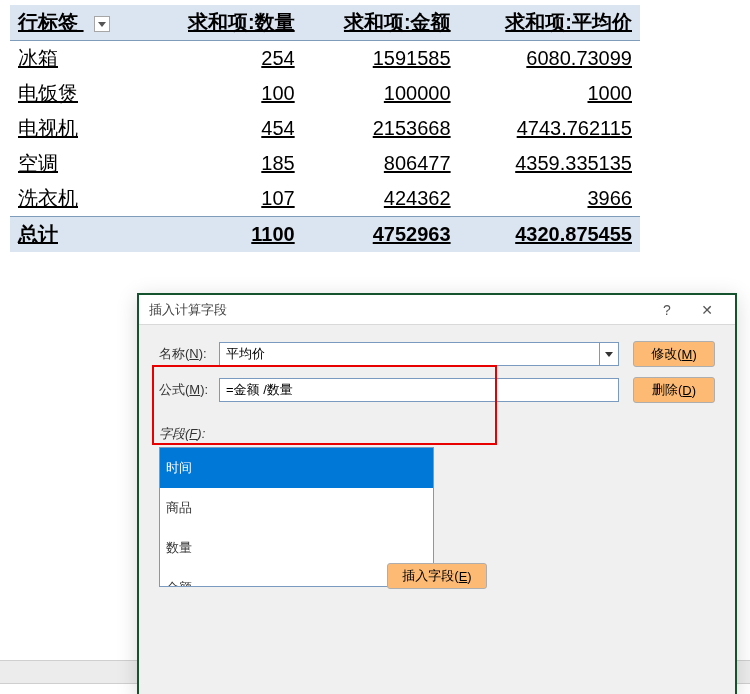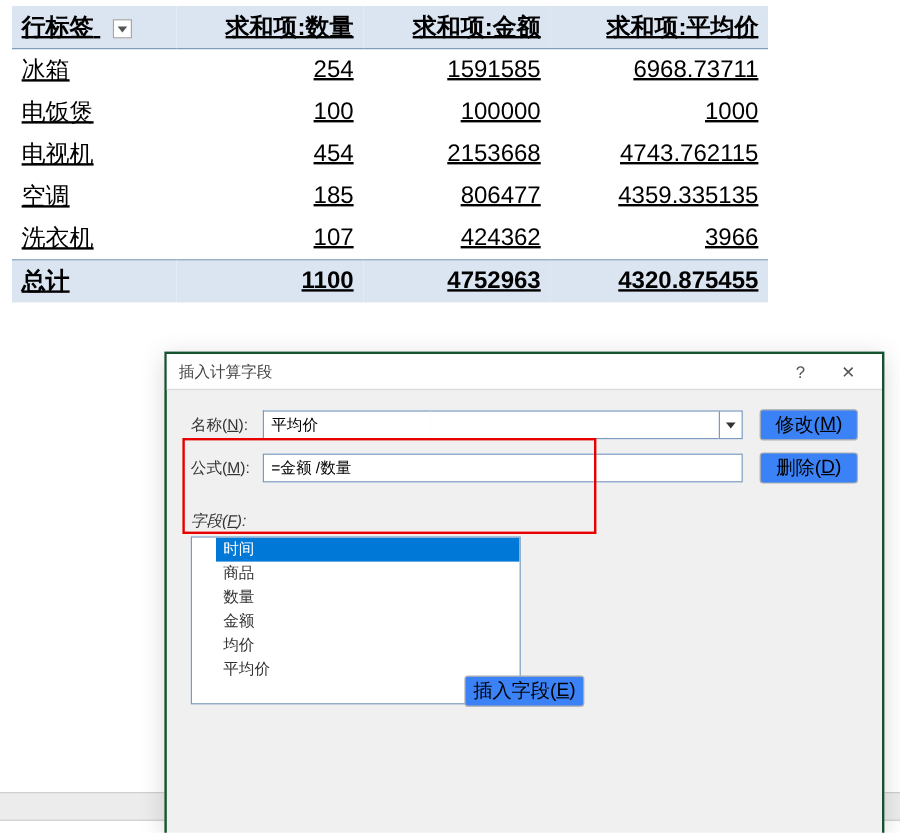--- a/index.html
+++ b/index.html
@@ -146,23 +146,23 @@
     border-top: 5px solid #333;
   }
   .formula-input {
     flex: 1;
     margin-right: 14px;
   }
   .btn {
     width: 82px;
     height: 26px;
     border: 1px solid #aeaeae;
-    background: #3b82f6;
+    background: #fdba74;
     border-radius: 3px;
-    font-size: 16px;
+    font-size: 13px;
     font-family: inherit;
     display: inline-flex;
     align-items: center;
     justify-content: center;
     cursor: default;
   }
   .btn u { text-decoration: underline; }
   .red-box {
     position: absolute;
     border: 2px solid #e80000;
@@ -178,23 +178,22 @@
     width: 275px;
     height: 140px;
     border: 1px solid #7a9ac0;
     background: #ffffff;
     overflow-y: scroll;
     padding: 0;
     margin: 0;
     list-style: none;
   }
   .fields-list li {
-    padding: 1px 6px;
+    padding: 11px 6px;
     font-size: 13px;
-    margin-left: 20px;
   }
   .fields-list li.selected {
     background: #0078d7;
     color: #ffffff;
   }
 
   .insert-row {
     position: absolute;
     left: 0;
     right: 0;
@@ -238,21 +237,21 @@
       <th class="num">求和项:数量</th>
       <th class="num">求和项:金额</th>
       <th class="num">求和项:平均价</th>
     </tr>
   </thead>
   <tbody id="pivot-body">
       <tr>
         <td class="label">冰箱</td>
         <td>254</td>
         <td>1591585</td>
-        <td>6968.73711</td>
+        <td>6080.73099</td>
       </tr>
       <tr>
         <td class="label">电饭煲</td>
         <td>100</td>
         <td>100000</td>
         <td>1000</td>
       </tr>
       <tr>
         <td class="label">电视机</td>
         <td>454</td>

